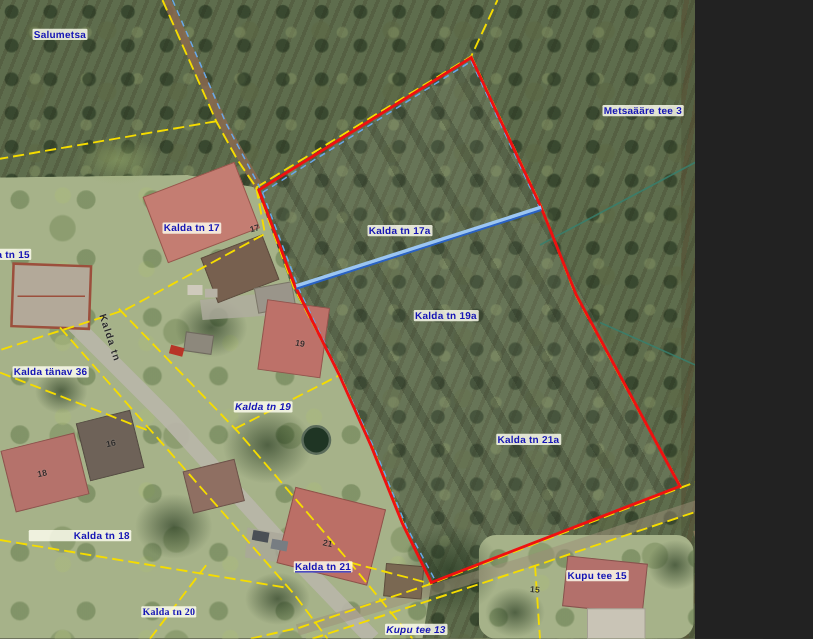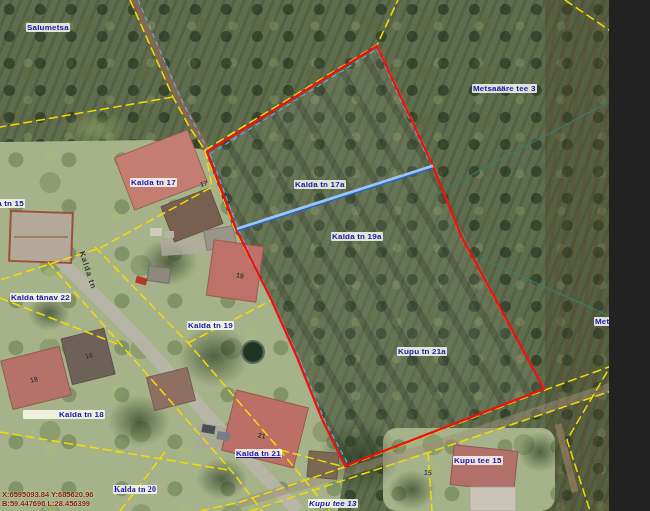--- a/index.html
+++ b/index.html
@@ -1,17 +1,17 @@
 <!DOCTYPE html>
 <html><head>
 <meta charset="utf-8">
 <style>
   html,body{margin:0;padding:0;background:#222;}
   #map-viewport{
-    position:relative;width:609px;height:511px;overflow:hidden;
+    position:relative;width:556px;height:511px;overflow:hidden;
     font-family:"Liberation Sans",sans-serif;cursor:crosshair;
   }
   
   .layer{position:absolute;inset:0;}
   .grassbase{
     background-color:#a6b289;
     background-image:
       radial-gradient(circle at 30% 40%, rgba(70,98,50,.38) 0 7px, rgba(0,0,0,0) 8px),
       radial-gradient(circle at 75% 65%, rgba(170,185,125,.55) 0 6px, rgba(0,0,0,0) 7px),
       radial-gradient(circle at 55% 20%, rgba(90,115,62,.33) 0 10px, rgba(0,0,0,0) 11px);
@@ -159,39 +159,35 @@
       <path d="M237,229 L433,166" stroke-width="3.2" stroke="#9cc6f2"></path>
       <path d="M237,231 L433,168" stroke-width="1.5" stroke="#2a62c4"></path>
     </g>
   </svg>
 
   <div id="labels-layer">
       <div class="plabel" style="left: 26px; top: 23px;">Salumetsa</div>
       <div class="plabel" style="left: -22px; top: 199px;">Kalda tn 15</div>
       <div class="plabel" style="left: 130px; top: 178px;">Kalda tn 17</div>
       <div class="plabel" style="left: 294px; top: 141px; margin-top: 39px;">Kalda tn 17a</div>
-      <div class="plabel" style="left: 331px; top: 232px;">Kalda tn 19a</div>
-      <div class="plabel" style="left: 397px; top: 347px;">Kupu tn 21a</div>
-      <div class="plabel" style="left: 187px; top: 321px;">Kalda tn 19</div>
-      <div class="plabel" style="left: 10px; top: 293px;">Kalda tänav 22</div>
-      <div class="plabel" style="left: 23px; top: 410px; padding-left: 36px;">Kalda tn 18</div>
+      <div class="plabel" style="left: 331px; top: 248px;">Kalda tn 19a</div>
+      <div class="plabel" style="left: 397px; top: 347px;">Kalda tn 21a</div>
+      <div class="plabel" style="left: 187px; top: 321px; font-style: italic;">Kalda tn 19</div>
+      <div class="plabel" style="left: 10px; top: 293px;">Kalda tänav 36</div>
+      <div class="plabel" style="left: 23px; top: 424px; padding-left: 36px;">Kalda tn 18</div>
       <div class="plabel" style="left: 235px; top: 449px; text-decoration: underline;">Kalda tn 21</div>
       <div class="plabel" style="left: 113px; top: 485px; font-family: Liberation Serif, serif;">Kalda tn 20</div>
       <div class="plabel" style="left: 453px; top: 456px;">Kupu tee 15</div>
       <div class="plabel" style="left: 308px; top: 499px; font-style: italic;">Kupu tee 13</div>
-      <div class="plabel" style="left: 472px; top: 84px;">Metsaääre tee 3</div>
+      <div class="plabel" style="left: 482px; top: 84px;">Metsaääre tee 3</div>
       <div class="plabel" style="left: 594px; top: 317px;">Metsaääre tee 1</div>
       <div class="hnum" style="left: 200px; top: 180px; transform: rotate(-15deg);">17</div>
       <div class="hnum" style="left: 236px; top: 272px; transform: rotate(10deg);">19</div>
       <div class="hnum" style="left: 85px; top: 352px; transform: rotate(-12deg);">16</div>
       <div class="hnum" style="left: 30px; top: 376px; transform: rotate(-12deg);">18</div>
       <div class="hnum" style="left: 258px; top: 432px; transform: rotate(12deg);">21</div>
       <div class="hnum" style="left: 424px; top: 469px; transform: rotate(5deg);">15</div>
     </div>
 
   <div id="street-label">Kalda tn</div>
 
-  <div id="coord-readout">
-    <div>X:6595093.84 Y:685620.96</div>
-    <div>B:59.447696 L:28.456399</div>
-  </div>
 
 </div>
 
 </body></html>

